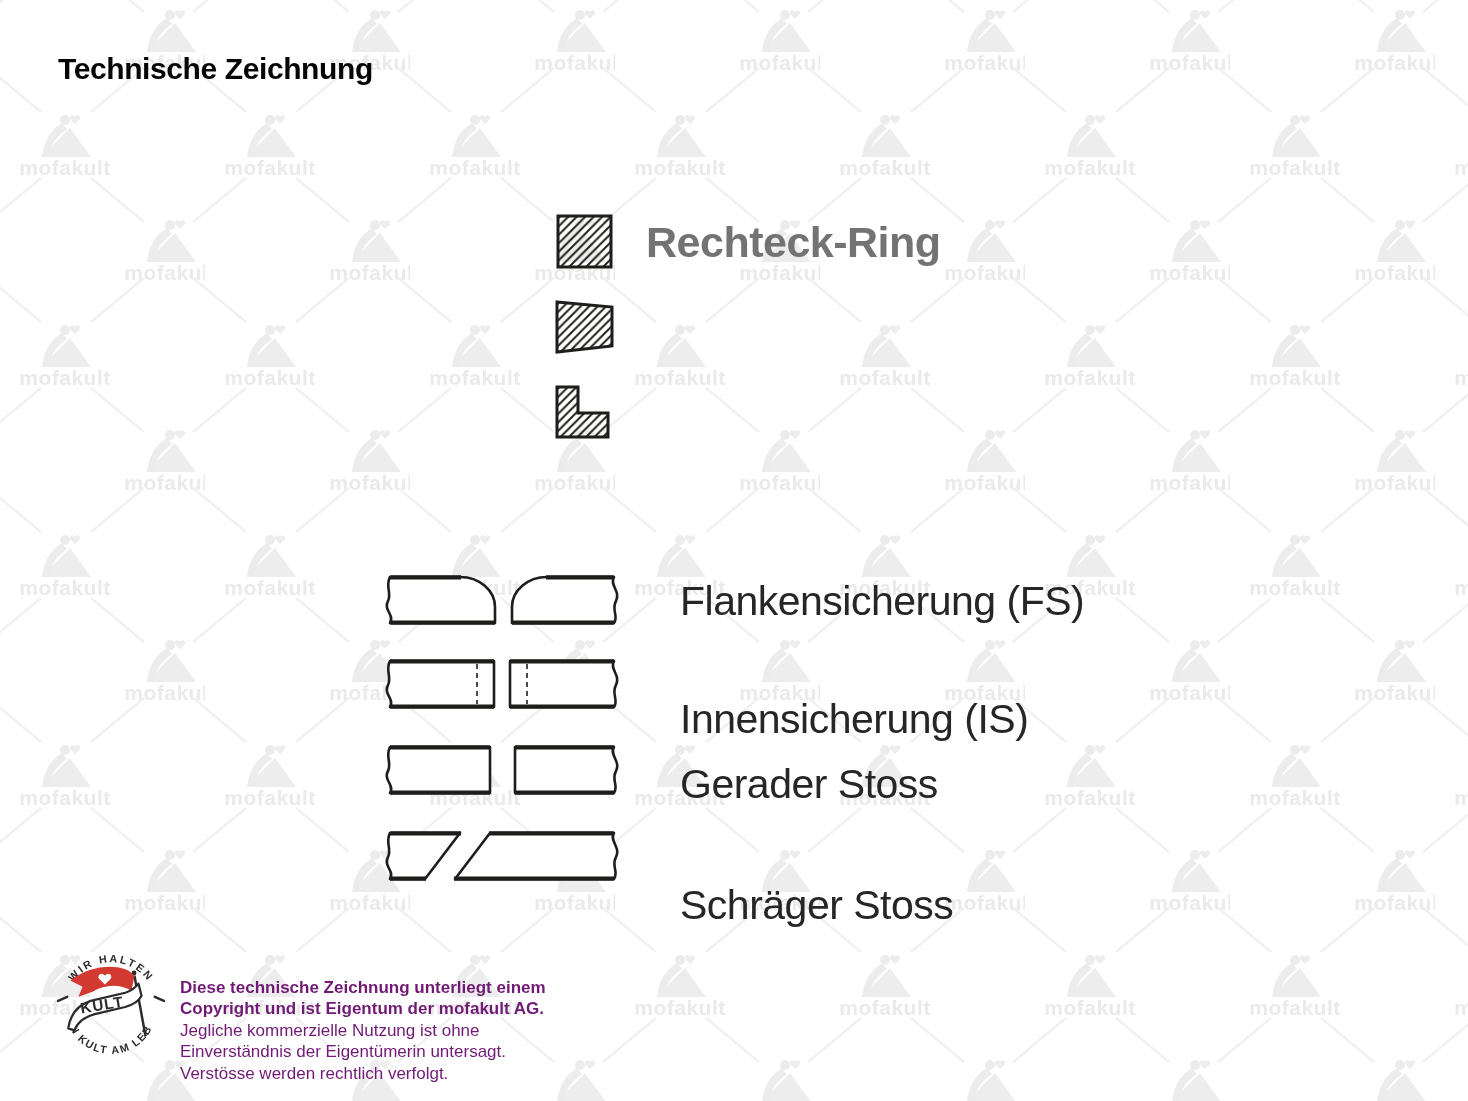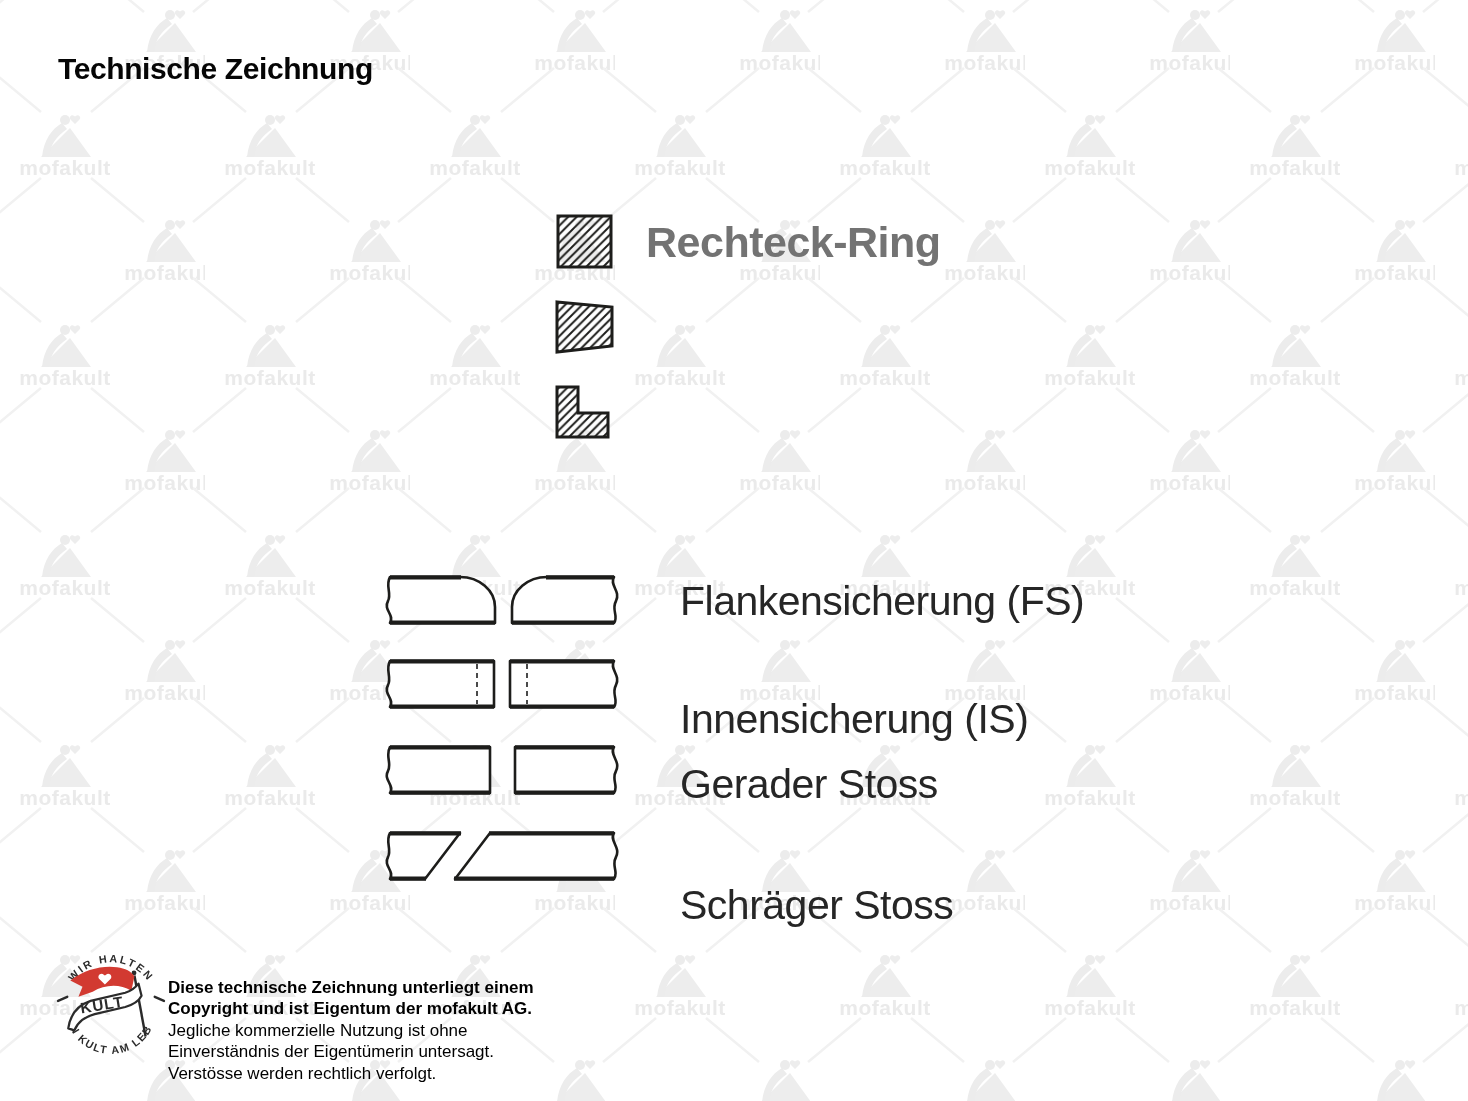--- a/index.html
+++ b/index.html
@@ -17,22 +17,22 @@
     left:58px;top:52px;
     font-size:30px;font-weight:700;color:#050505;letter-spacing:-0.4px;
   }
   .ring-label{
     font-size:43px;font-weight:700;color:#737373;letter-spacing:-0.5px;white-space:nowrap;
   }
   .joint-label{
     font-size:41px;font-weight:400;color:#262626;letter-spacing:-0.5px;white-space:nowrap;
   }
   .copyright{
-    left:168px;top:977px;width:386px;
-    font-size:17px;line-height:21.4px;color:#000000;
+    left:180px;top:977px;width:386px;
+    font-size:17px;line-height:21.4px;color:#701a75;
   }
   .copy-bold{font-weight:700;}
   .wm-text{
     font-family:"Liberation Sans","DejaVu Sans",sans-serif;
     font-size:21px;font-weight:600;letter-spacing:0.5px;
     fill:#eaeaea;
   }
   .badge-arc{
     font-family:"Liberation Sans","DejaVu Sans",sans-serif;
     font-size:10.5px;font-weight:700;fill:#2b2b2b;

